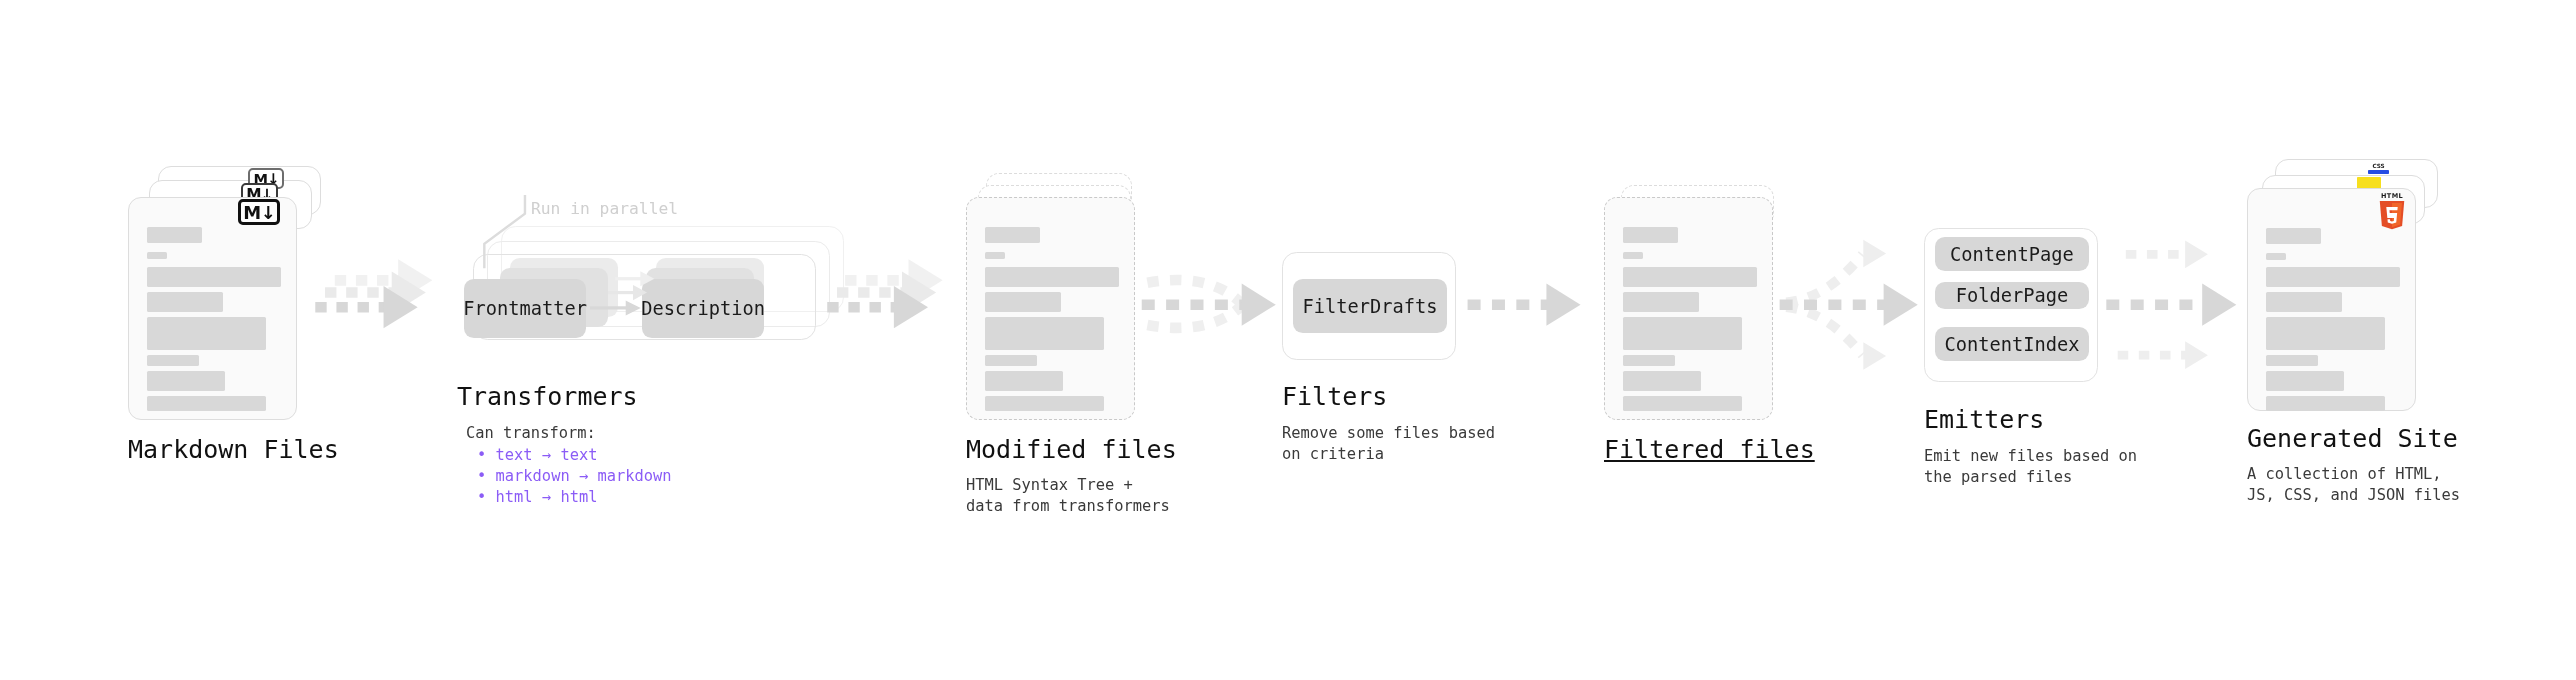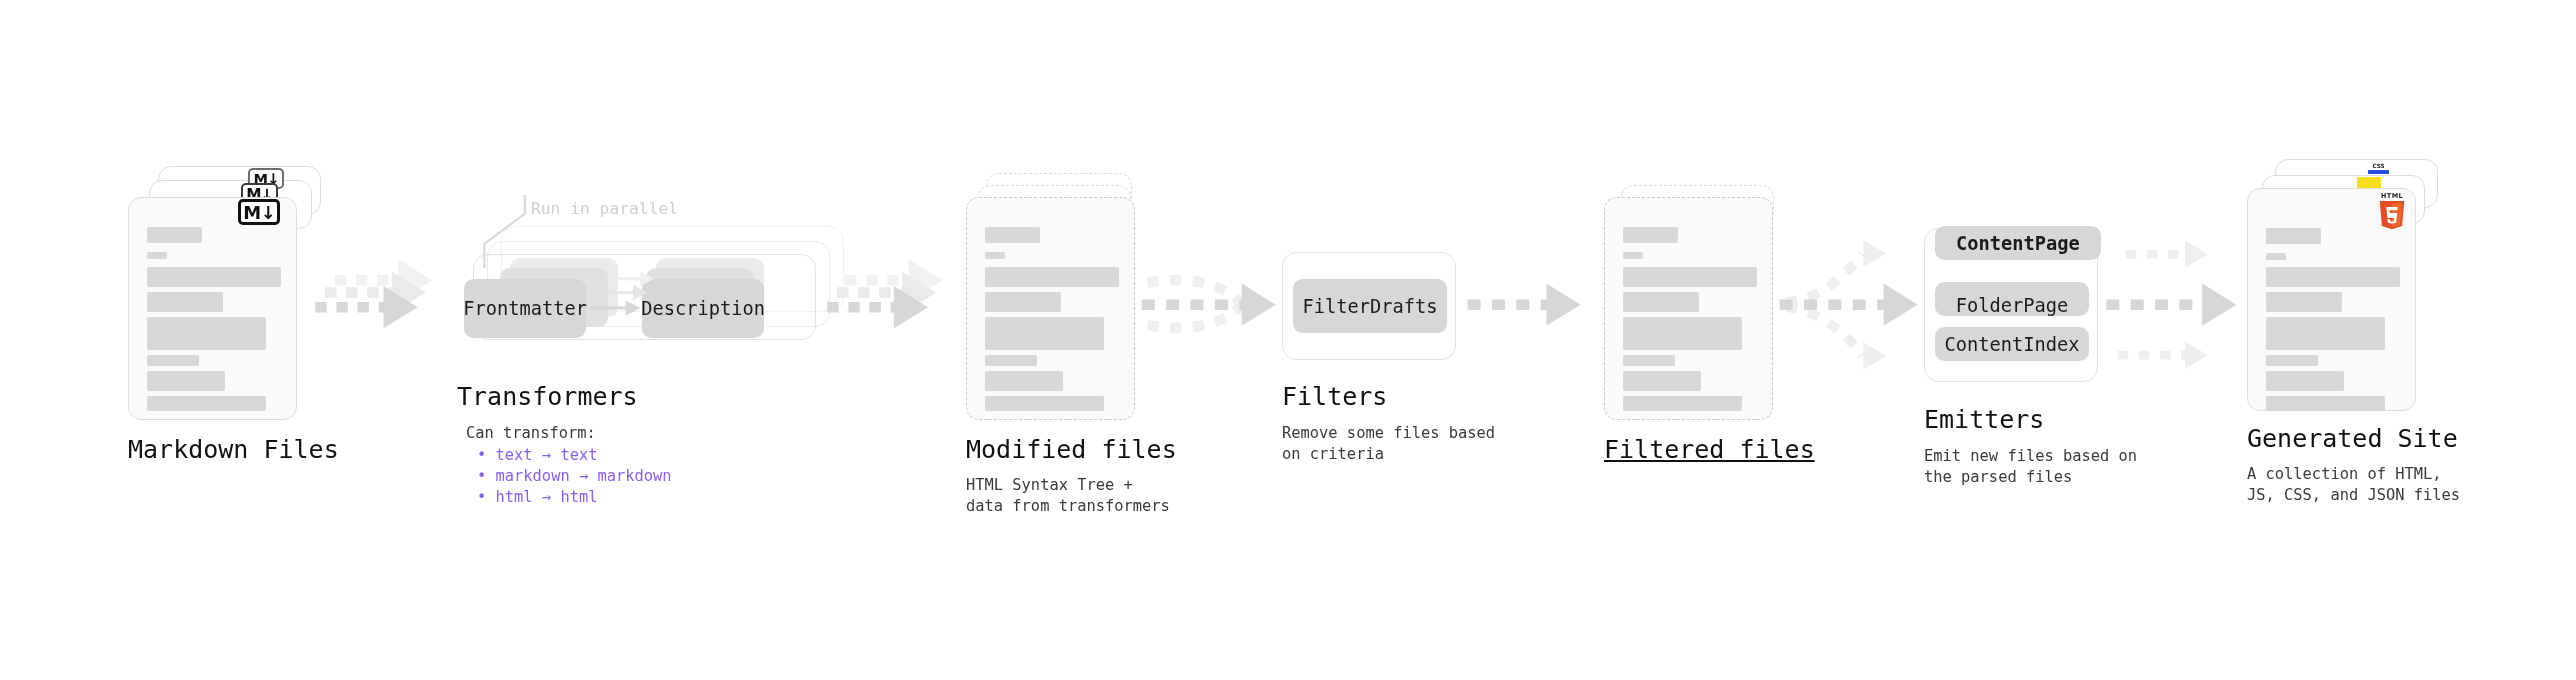--- a/index.html
+++ b/index.html
@@ -195,24 +195,24 @@
       <div class="skel" style="left:18px;top:119px;width:119px;height:32.5px;"></div>
       <div class="skel" style="left:18px;top:157px;width:52px;height:11.4px;"></div>
       <div class="skel" style="left:18px;top:173px;width:78px;height:20.3px;"></div>
       <div class="skel" style="left:18px;top:198px;width:119px;height:14.6px;"></div>
     </div>
     <div class="heading" style="left:1604px;top:435px;text-decoration:underline;">Filtered files</div>
   </div>
 
   <div>
     <div class="panel" style="left:1924px;top:228px;width:174px;height:154px;"></div>
-    <div class="chip" style="left:1935px;top:226px;width:166px;height:34px;font-weight:bold;">
+    <div class="chip" style="left:1935px;top:237px;width:154px;height:34px;">
         <span>ContentPage</span>
       </div>
-    <div class="chip" style="left:1935px;top:282px;width:154px;height:34px;align-items:flex-end;">
+    <div class="chip" style="left:1935px;top:282px;width:154px;height:27px;">
         <span>FolderPage</span>
       </div>
     <div class="chip" style="left:1935px;top:327px;width:154px;height:34px;">
         <span>ContentIndex</span>
       </div>
     <div class="heading" style="left:1924px;top:405px;">Emitters</div>
     <div class="sub" style="left:1924px;top:446px;">Emit new files based on
 the parsed files</div>
   </div>
 

